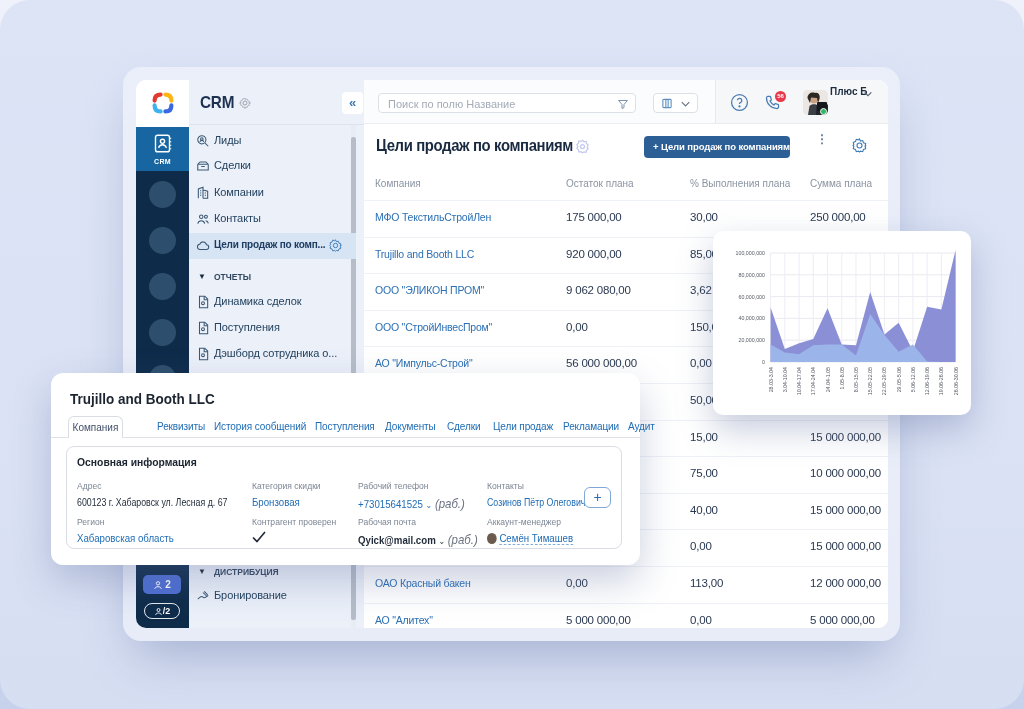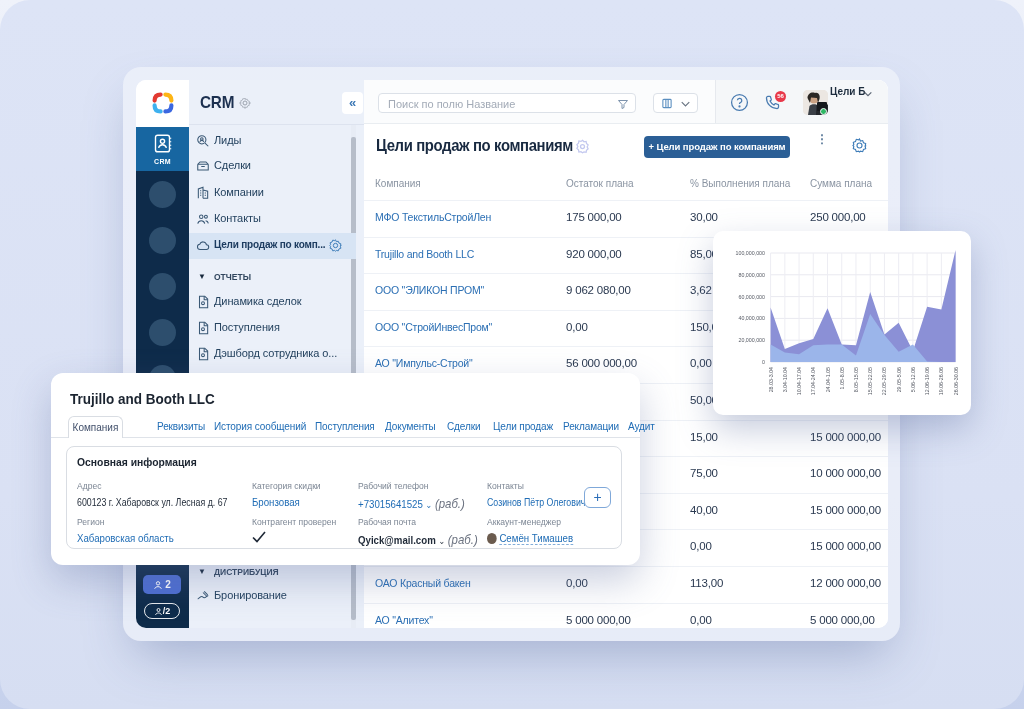--- a/index.html
+++ b/index.html
@@ -43,21 +43,21 @@
   .topbar { position:absolute; left:0; top:0; width:524px; height:44px; background:#fbfcfd; border-bottom:1px solid #e9edf1; }
   .topbar-right { position:absolute; left:351px; top:0; width:173px; height:43px; background:#f5f7f9; border-left:1px solid #e6e9ee; }
   .search { position:absolute; left:14px; top:13px; width:258px; height:20px; background:#fff; border:1px solid #dce1e8; border-radius:4px; }
   .search .ph { position:absolute; left:9px; top:4px; font-size:11px; color:#a3abb7; }
   .gridbtn { position:absolute; left:289px; top:13px; width:45px; height:20px; background:#fff; border:1px solid #dce1e8; border-radius:4px; }
   .who { position:absolute; left:466px; top:6px; font-size:10px; font-weight:bold; color:#1d2d3e; white-space:nowrap; }
   .who-sub { position:absolute; left:466px; top:22px; font-size:9.5px; color:#8b95a1;margin-top:31px; }
 
   .title-row { position:absolute; left:0; top:44px; width:524px; height:46px; background:#fff; }
   .h1 { position:absolute; left:12px; top:13px; font-size:16px; font-weight:bold; color:#182940; letter-spacing:-.4px; transform:scaleX(.93); transform-origin:left top; }
-  .newbtn { position:absolute; left:280px; top:12px; width:146px; height:22px; background:#2b5f96; border-radius:4px; color:#fff; font-size:9.5px; font-weight:bold; text-align:center; line-height:22px; white-space:nowrap; letter-spacing:-.1px; }
+  .newbtn { position:absolute; left:280px; top:12px; width:146px; height:22px; background:#2b5f96; border-radius:4px; color:#fff; font-size:9.5px; font-weight:bold; text-align:right; line-height:22px; white-space:nowrap; letter-spacing:-.1px; }
   .dots { position:absolute; left:452px; top:12px; width:4px; color:#5b7a9a; font-size:12px; font-weight:bold; line-height:7px; }
 
   
   .thead { position:absolute; top:90px; font-size:10px; color:#8a94a2; white-space:nowrap; }
   .trow  { position:absolute; font-size:11.5px; white-space:nowrap; letter-spacing:-.2px; }
   .c1 { color:#2b6fb4; font-size:10.5px; } .cnum { color:#2a3950;text-align:center; }
   .rsep { position:absolute; left:0px; width:524px; height:1px; background:#eef1f6; }
 
   
   .chart-card { position:absolute; left:713px; top:231px; width:258px; height:184px; border-radius:10px; background:#fff;
@@ -249,21 +249,21 @@
           <svg width="25" height="25" viewBox="0 0 25 25">
             <rect width="25" height="25" fill="#ece7e2"></rect>
             <circle cx="11" cy="9" r="4.5" fill="#caa183"></circle>
             <path d="M4.5 8 C4.5 3.5 9 1.5 12 3 C15.5 1.8 17.5 5.5 16.5 9 L15 13 L14 8 L8 7.5 L7 13 Z" fill="#2b2723"></path>
             <path d="M5 25 L6.5 16 C8 13.5 14 13.5 15.5 16 L16.5 25 Z" fill="#3a3f46"></path>
             <path d="M13 25 L13.5 15 L25 14.5 L25 25 Z" fill="#23262b"></path>
             <rect x="14" y="12" width="10" height="9" rx="1" fill="#15181c"></rect>
           </svg>
         </div>
         <div class="abs" style="left:456px;top:28px;width:7px;height:7px;border-radius:50%;background:#2eb864;border:1.5px solid #f5f7f9;"></div>
-        <div class="who">Цели Б</div>
+        <div class="who">Плюс Б</div>
         <svg class="abs" style="left:500px;top:11px" width="8" height="6" viewBox="0 0 12 8" fill="none" stroke="#5b6673" stroke-width="1.8">
               <path d="M1 1.5l5 5 5-5"></path>
             </svg>
         <div class="who-sub">Elma</div>
       </div>
 
       <div class="title-row">
         <div class="h1">Цели продаж по компаниям</div>
         <svg class="abs" style="left:211px;top:15px" width="15" height="15" viewBox="0 0 24 24" fill="none" stroke="#c3c8ef" stroke-width="2">
               <path d="M12 2l2.4 2.4 3.4-.6.6 3.4L21 9.6l-1.6 3 1.6 3-2.6 2.4-.6 3.4-3.4-.6L12 22l-2.4-1.8-3.4.6-.6-3.4L3 15l1.6-3L3 9l2.6-2.4.6-3.4 3.4.6L12 2z"></path>

